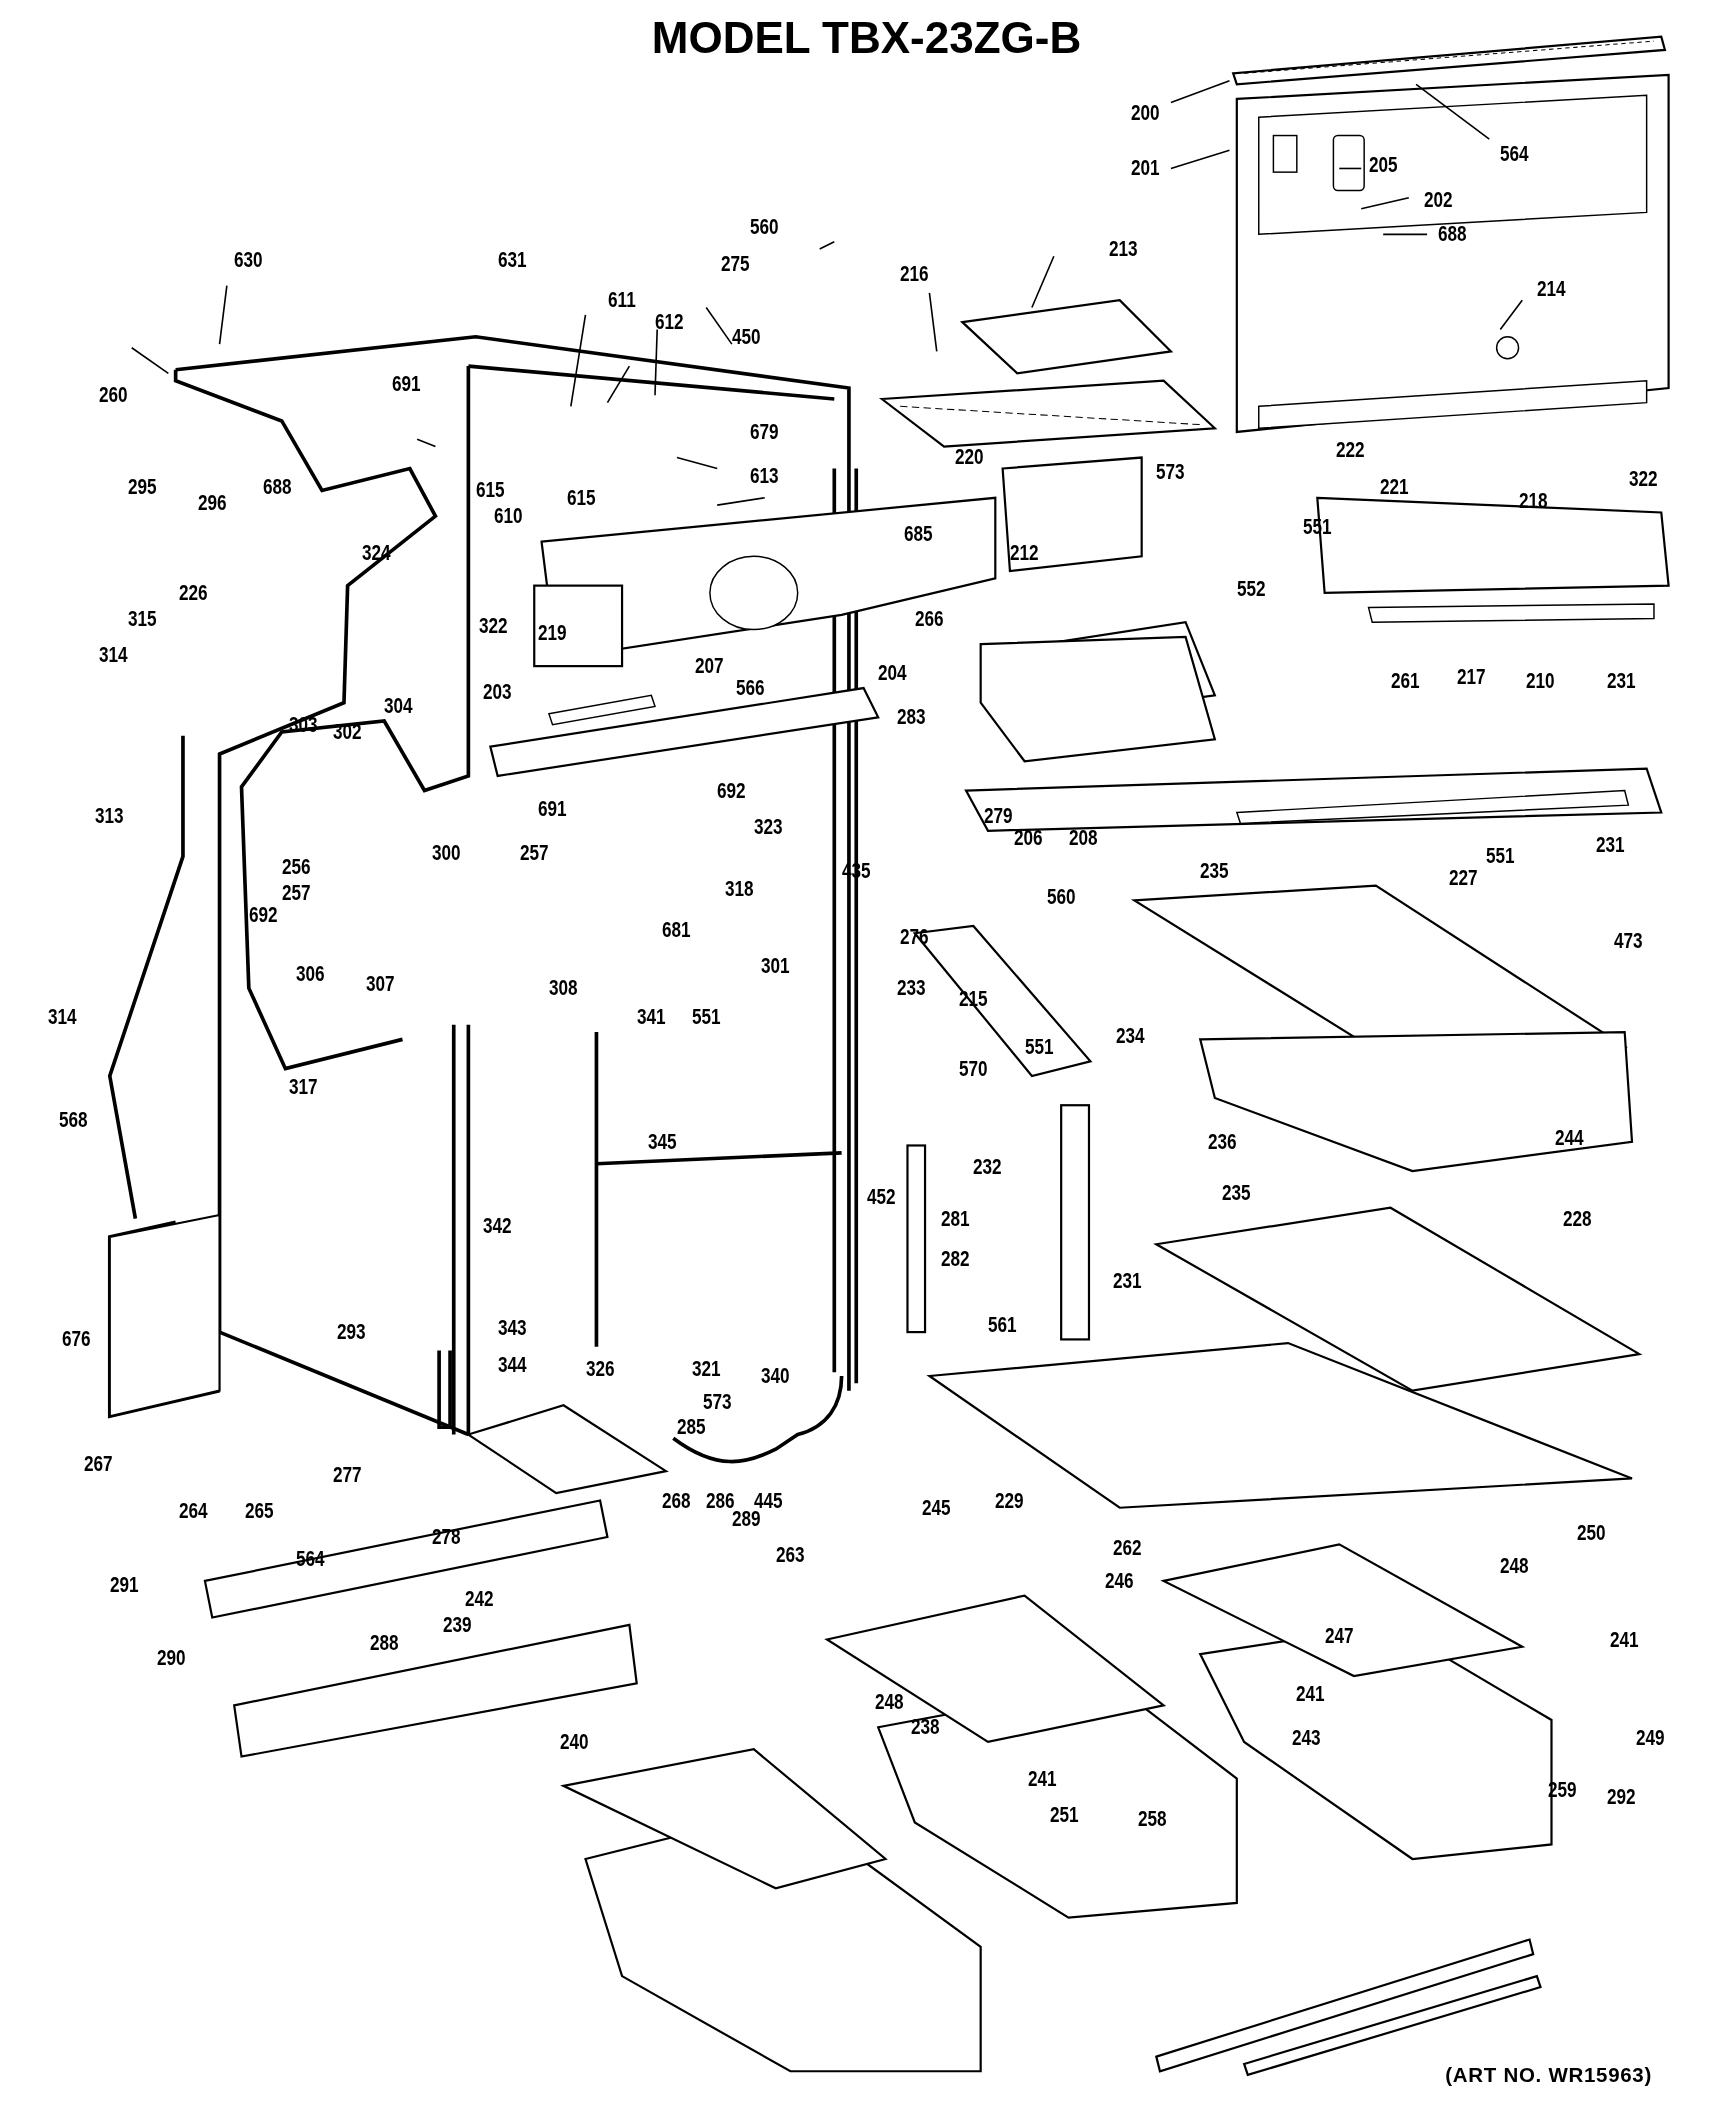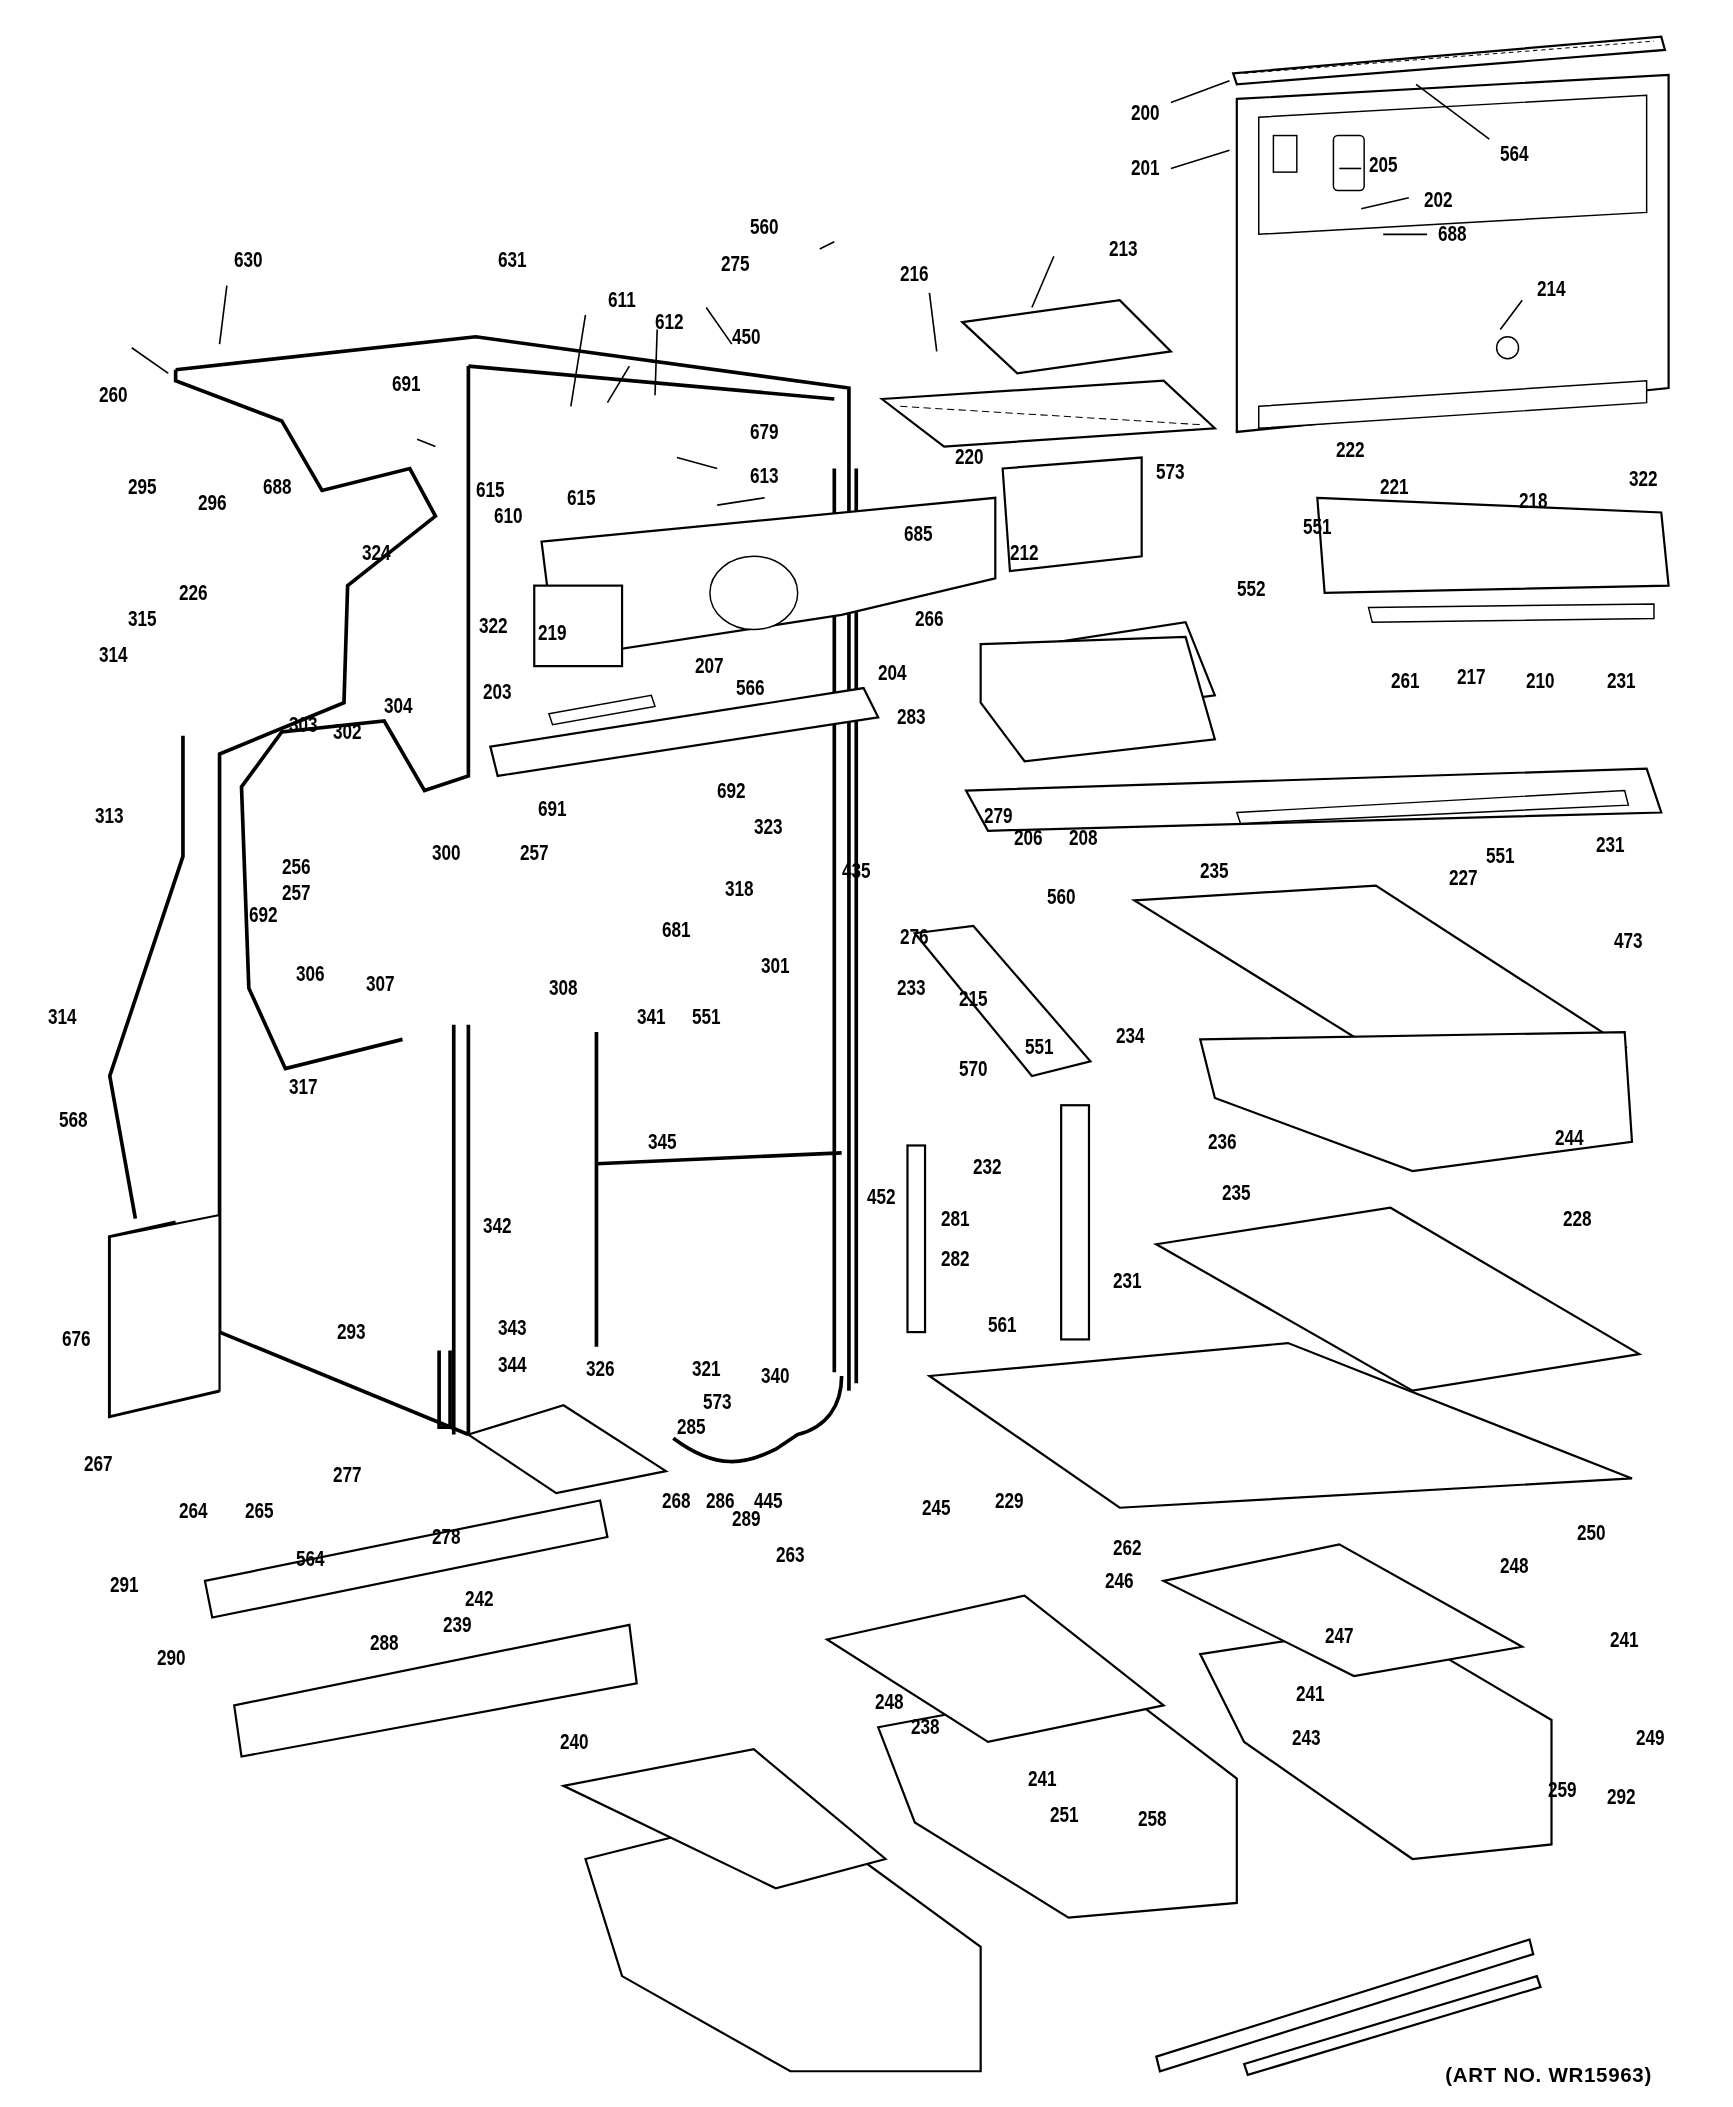--- a/index.html
+++ b/index.html
@@ -17,20 +17,21 @@
     .thick { stroke: #000; stroke-width: 5; fill: none; }
     .part { stroke: #000; stroke-width: 3; fill: #fff; }
     .partg { stroke: #000; stroke-width: 2; fill: #fff; }
     .grid { stroke: #000; stroke-width: 1.4; fill: none; }
   </style>
 </head>
 <body>
 
 <div id="stage">
 
+  <div class="title">MODEL TBX-23ZG-B</div>
 
   <svg class="art" viewBox="0 0 2368 2880">
 
     <g>
       <polygon class="part" points="1690,135 2280,102 2280,530 1690,590"></polygon>
       <polygon class="partg" points="1720,160 2250,130 2250,290 1720,320"></polygon>
       <rect class="partg" x="1740" y="185" width="32" height="50"></rect>
       <rect class="partg" x="1822" y="185" width="42" height="75" rx="6"></rect>
       <circle class="partg" cx="2060" cy="475" r="15"></circle>
       <polygon class="partg" points="1720,555 2250,520 2250,550 1720,585"></polygon>

